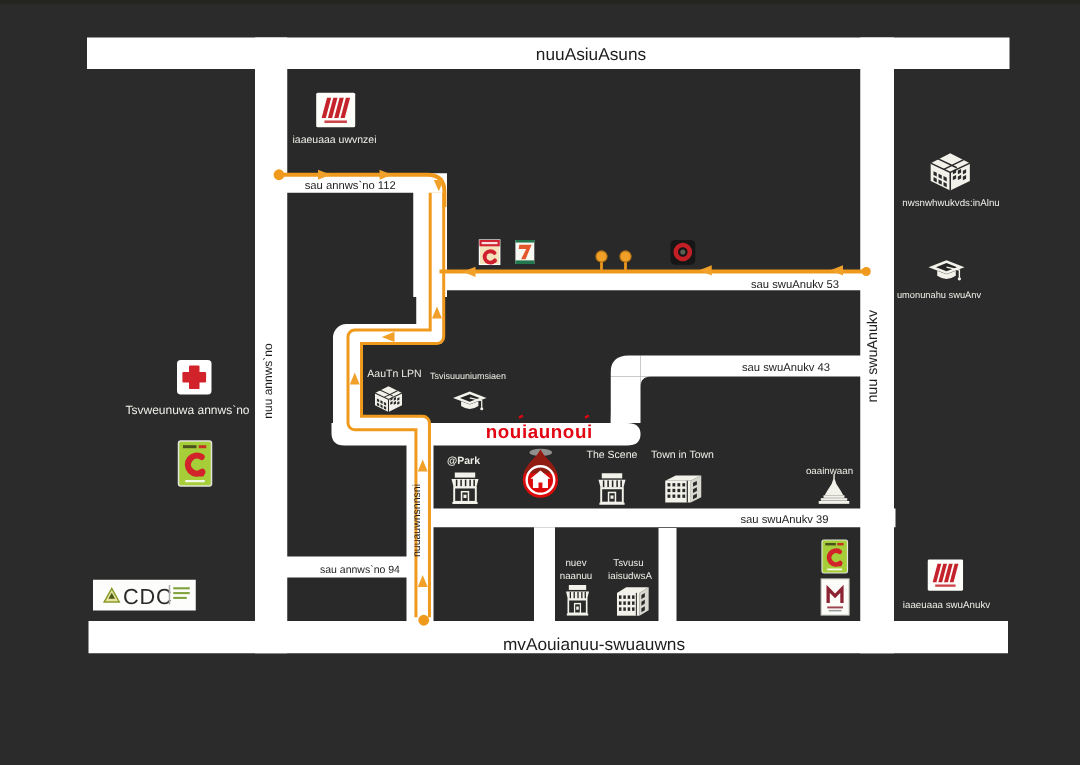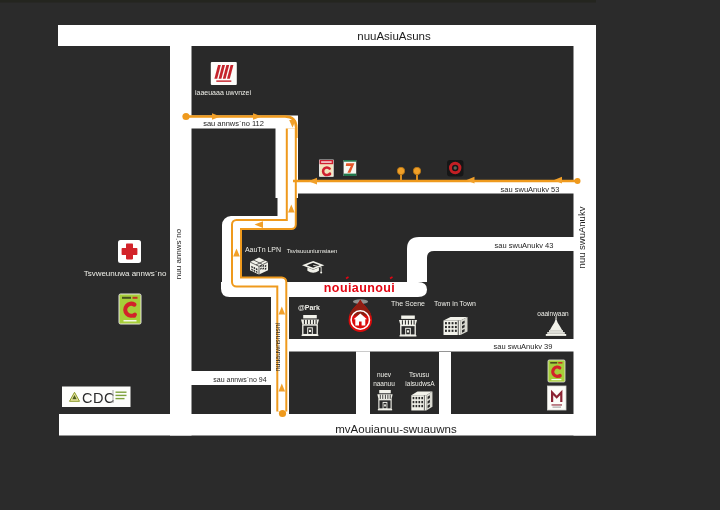--- a/index.html
+++ b/index.html
@@ -1,16 +1,16 @@
 <!DOCTYPE html>
 <html><head>
 <meta charset="utf-8">
 <style>
   html,body{margin:0;padding:0;background:#2b2b2b;}
-  #map{width:596px;height:510px;position:relative;overflow:hidden;background:#2b2b2b;
+  #map{width:720px;height:510px;position:relative;overflow:hidden;background:#2b2b2b;
        font-family:"Liberation Sans", sans-serif;}
   svg{position:absolute;left:0;top:0;}
   text{font-family:"Liberation Sans", sans-serif;}
 </style>
 </head>
 <body>
 <div id="map">
 <svg width="720" height="510" viewBox="0 0 720 510">
   <rect x="0" y="0" width="720" height="510" fill="#2b2b2b"></rect>
   <rect x="0" y="0" width="720" height="2.5" fill="#24251f"></rect>

